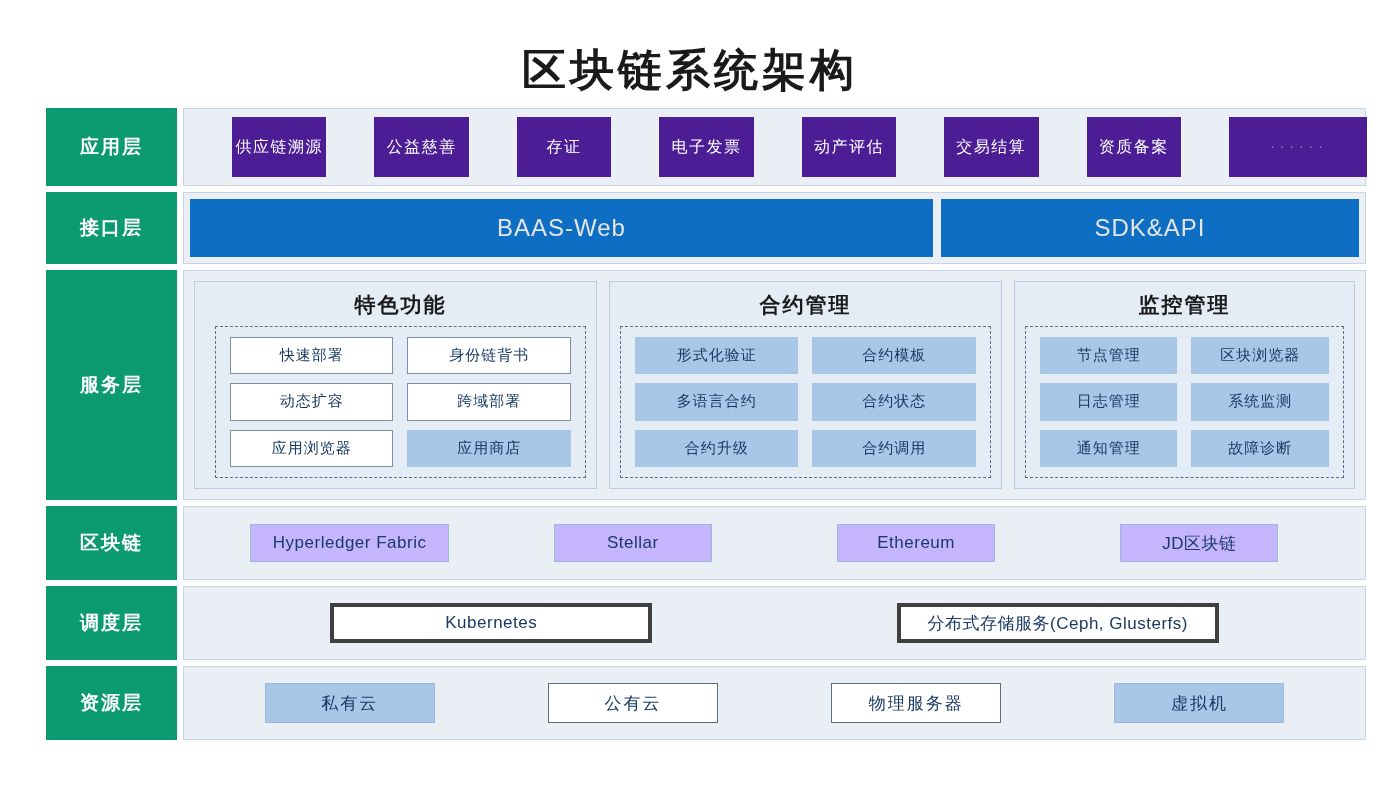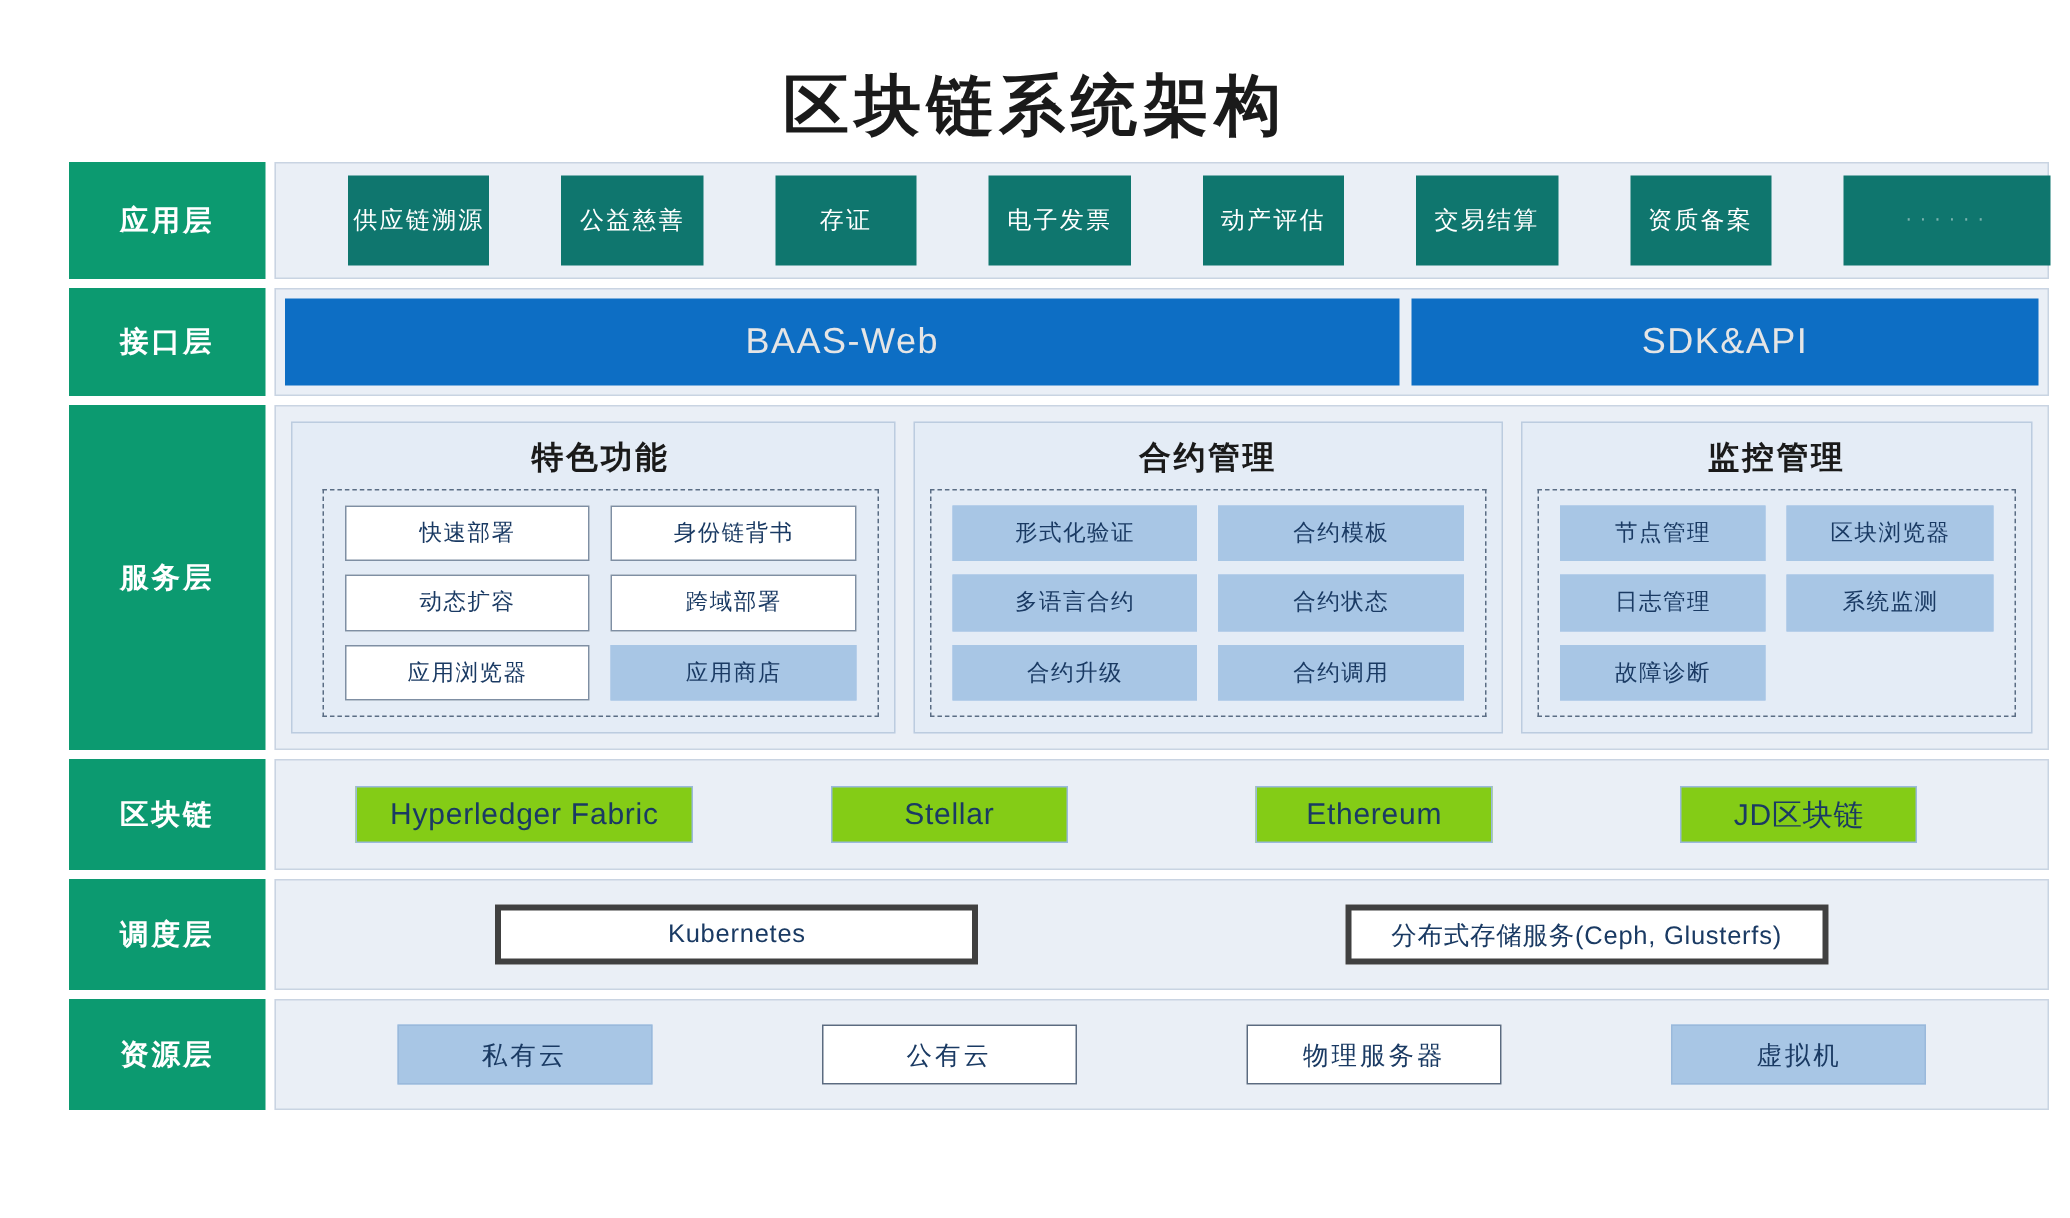--- a/index.html
+++ b/index.html
@@ -69,21 +69,21 @@
 
   
   .row-app .layer-body {
     height: 78px;
     padding: 8px 0 8px 8px;
     gap: 8px;
   }
   .app-tile {
     flex: 1 1 0;
     height: 100%;
-    background: #0f766e;
+    background: #4c1d95;
     color: #ffffff;
     display: flex;
     align-items: center;
     justify-content: center;
     font-size: 16px;
     letter-spacing: 1.5px;
     font-weight: 500;
     font-family: Liberation Mono, monospace;
     margin-left: 40px;
   }
@@ -174,30 +174,30 @@
   }
   .chain-strip {
     width: 100%;
     display: grid;
     grid-template-columns: repeat(4, 1fr);
     gap: 0;
     align-items: center;
   }
   .chain-cell { display: flex; justify-content: center; }
   .chain-tile {
-    background: #84cc16;
+    background: #c4b5fd;
     border: 1px solid #9ab9db;
     color: #1a3a63;
     height: 38px;
     min-width: 158px;
     padding: 0 22px;
     display: flex;
     align-items: center;
     justify-content: center;
-    font-size: 20px;
+    font-size: 17px;
     letter-spacing: 0.5px;
   }
 
   
   .row-sched .layer-body {
     height: 74px;
     padding: 0 24px;
   }
   .sched-strip {
     width: 100%;
@@ -307,20 +307,21 @@
           </div>
         </div>
 
         <div class="svc-group g2">
           <div class="svc-group-title">监控管理</div>
           <div class="svc-dashed">
             <div class="svc-tile filled">节点管理</div>
             <div class="svc-tile filled">区块浏览器</div>
             <div class="svc-tile filled">日志管理</div>
             <div class="svc-tile filled">系统监测</div>
+            <div class="svc-tile filled">通知管理</div>
             <div class="svc-tile filled">故障诊断</div>
           </div>
         </div>
 
       </div>
     </div>
 
     <div class="layer-row row-chain">
       <div class="layer-label">区块链</div>
       <div class="layer-body">

